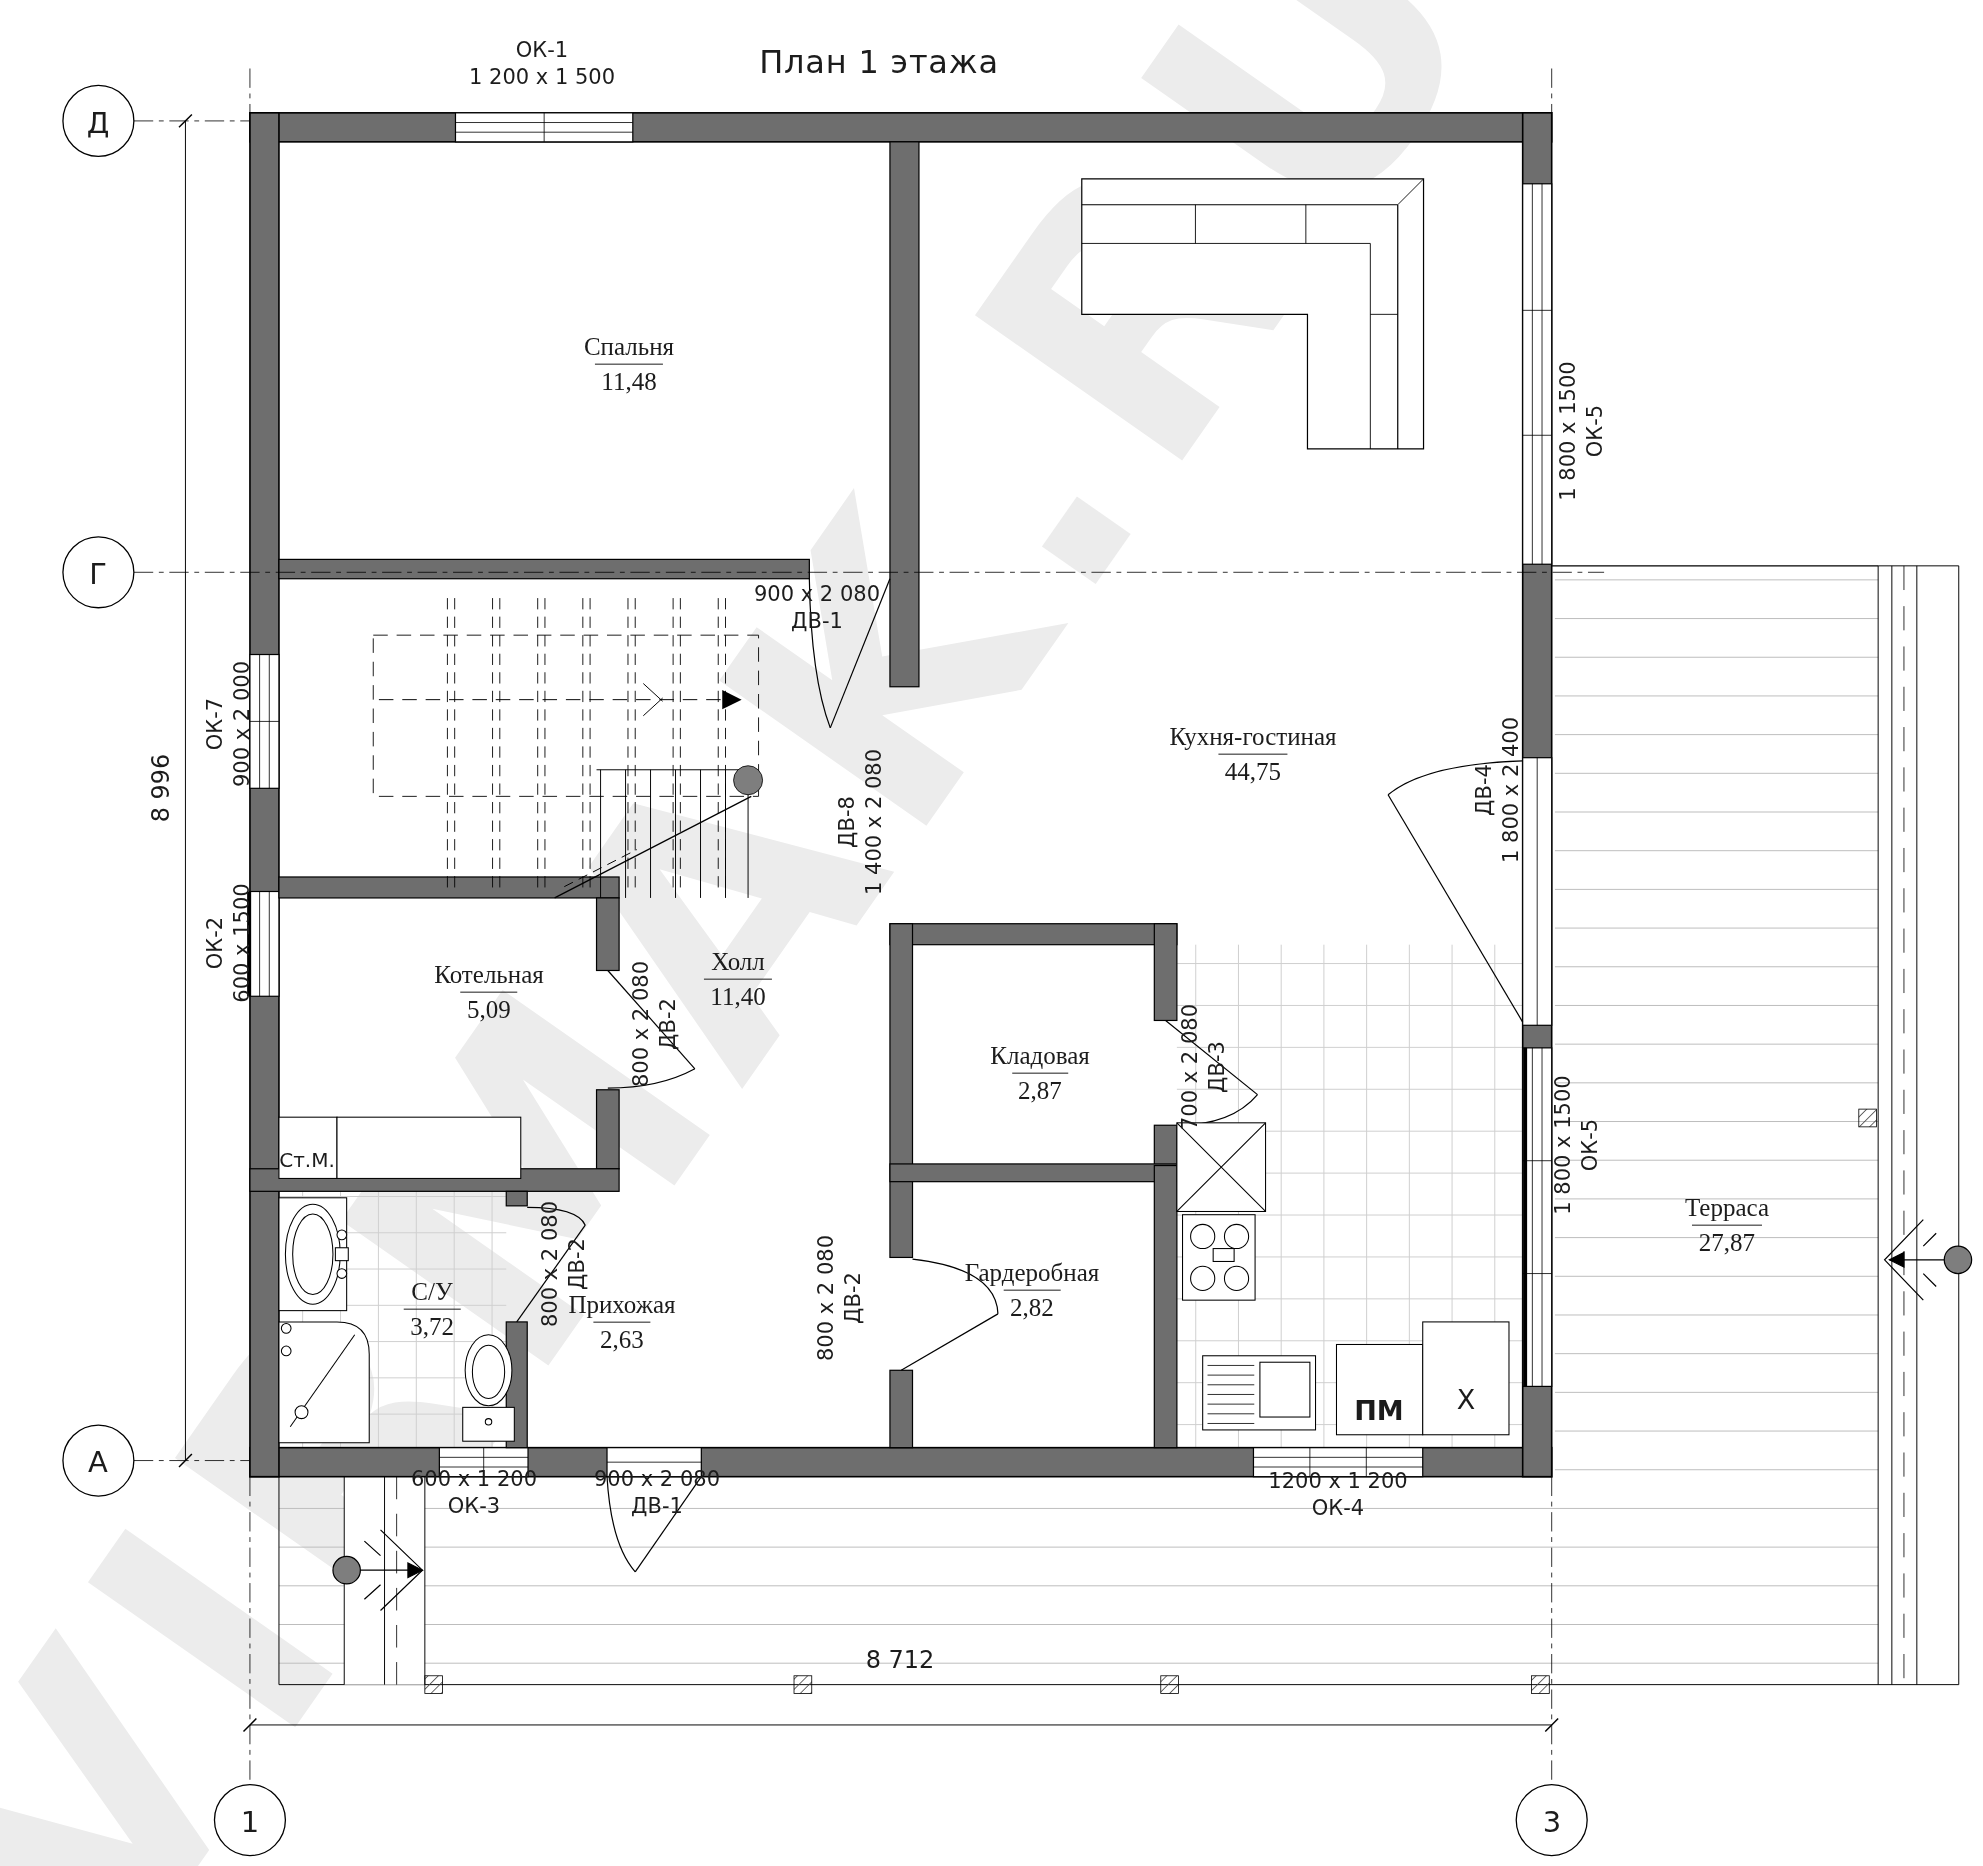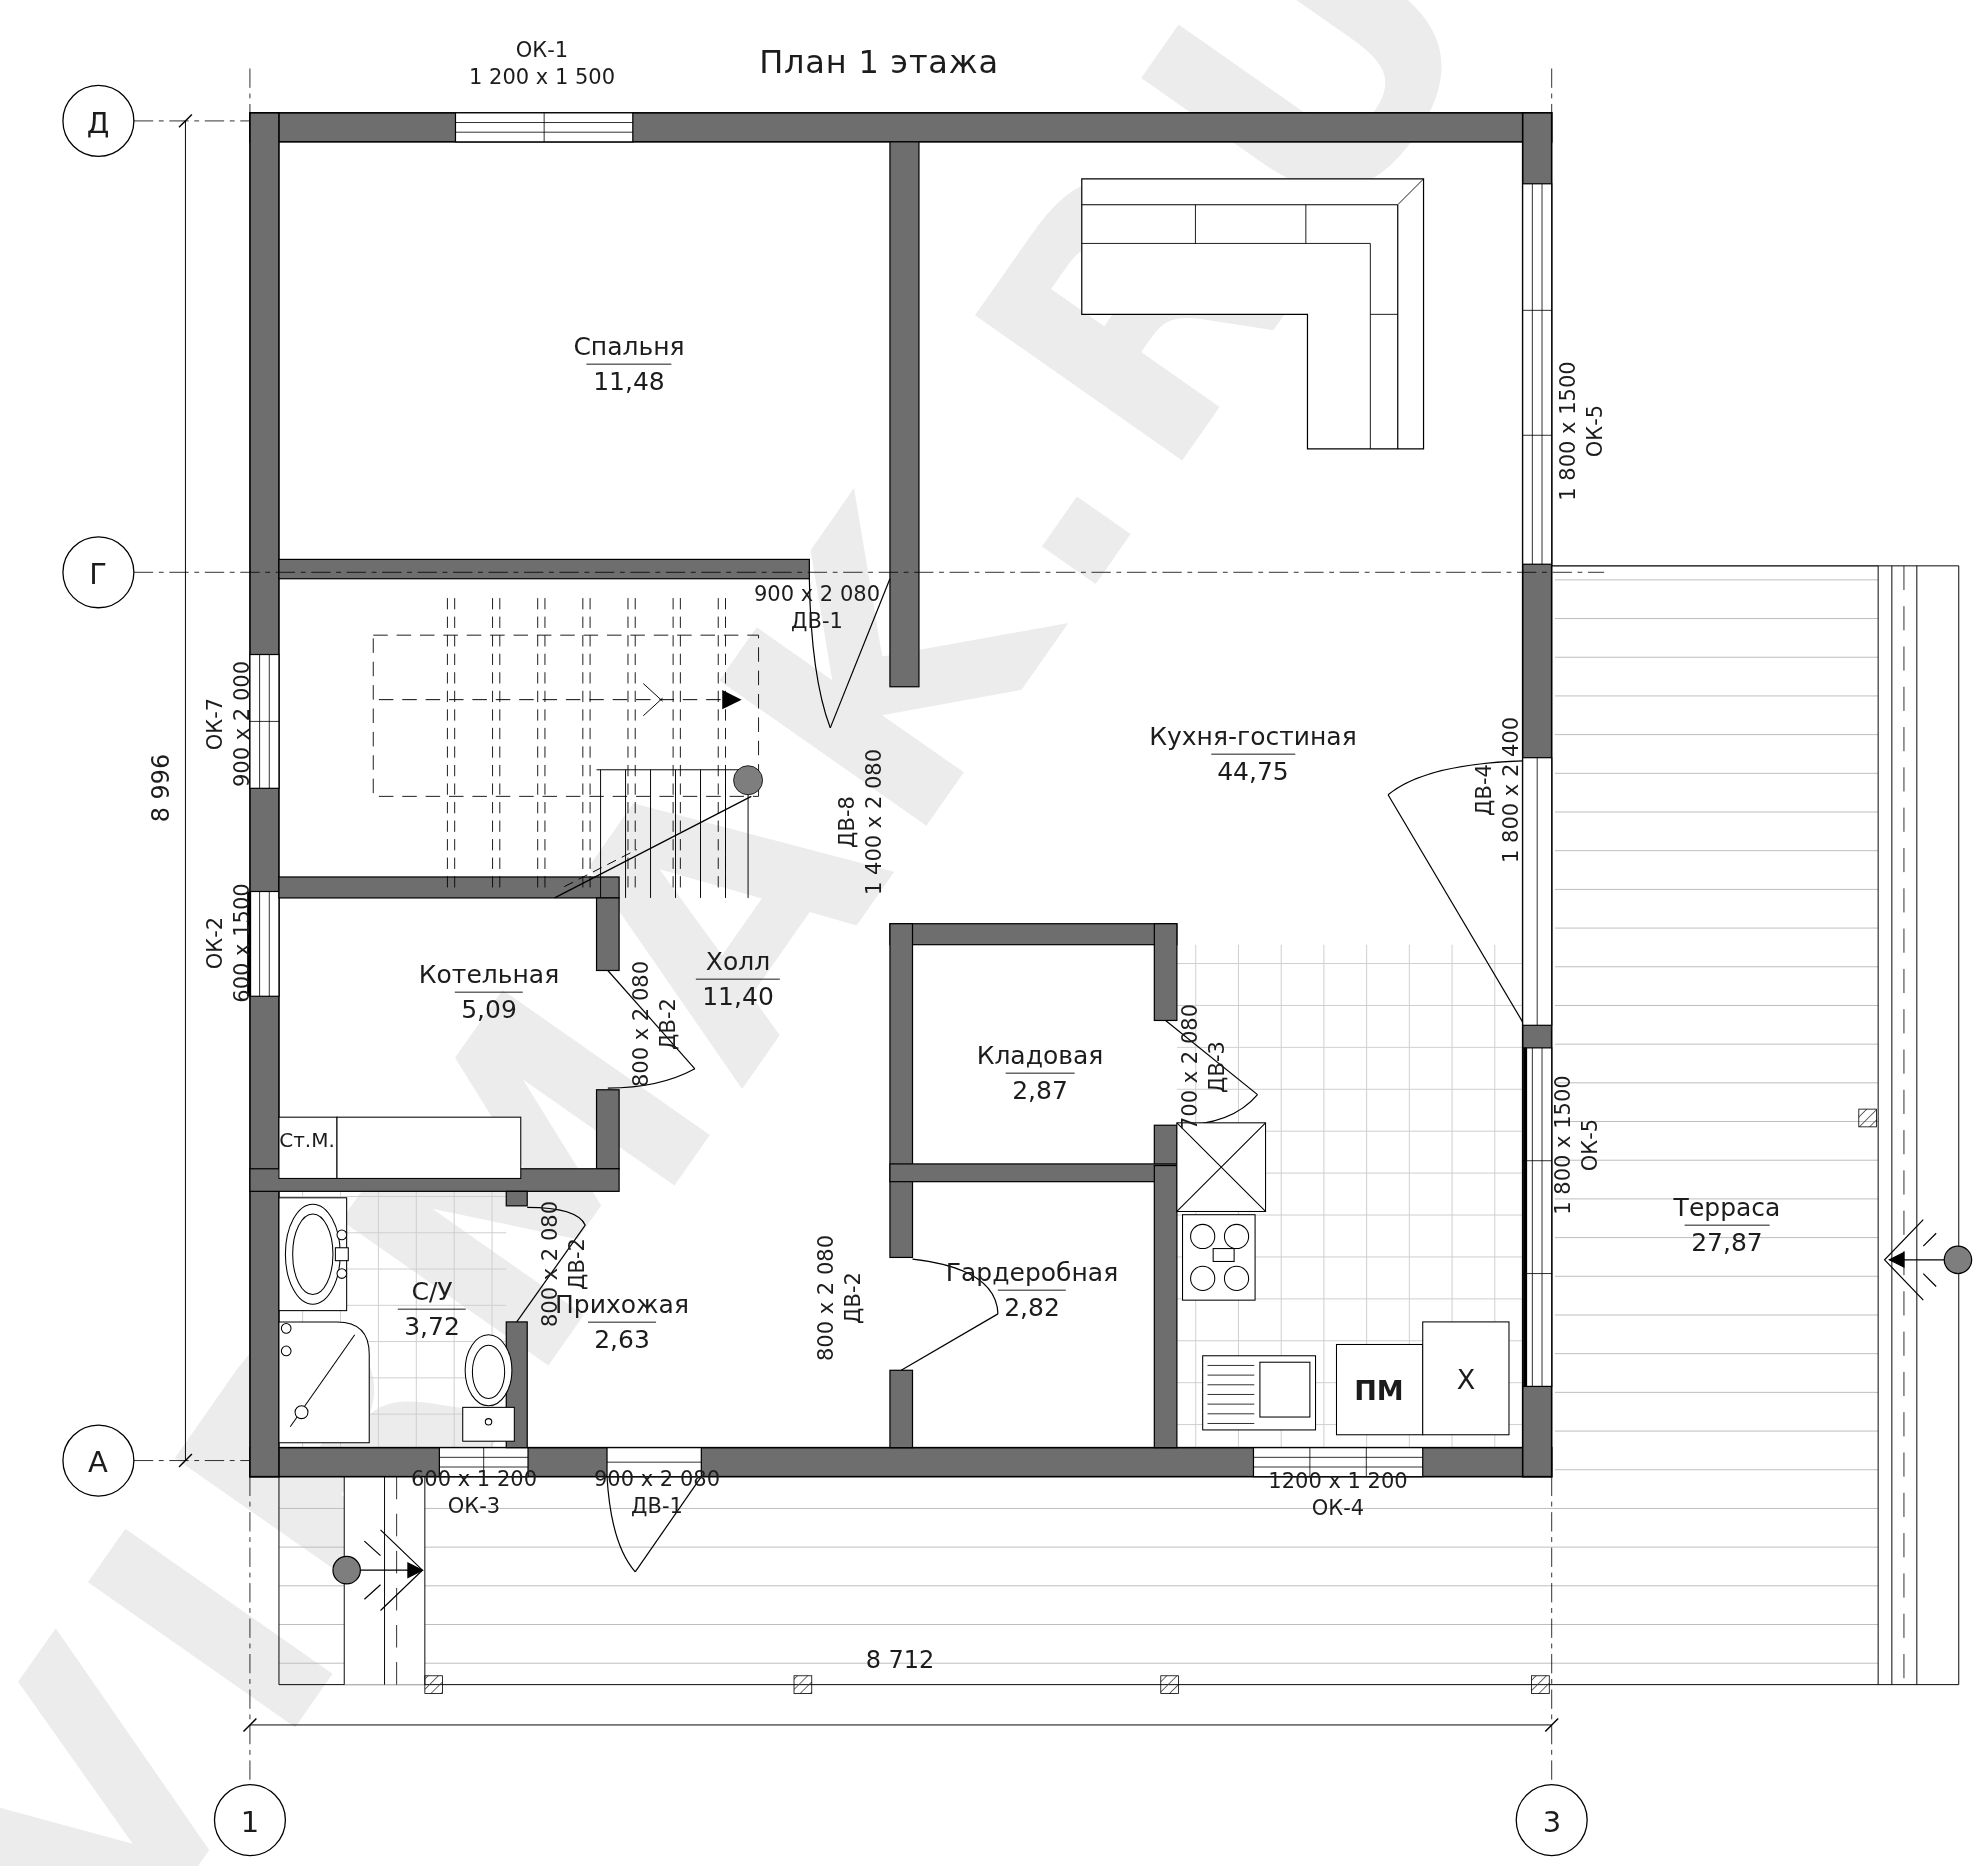--- a/index.html
+++ b/index.html
@@ -6,25 +6,25 @@
   #canvas{position:relative;width:1983px;height:1866px;background:#fff;overflow:hidden;
           font-family:"DejaVu Sans",sans-serif;color:#1c1c1c;}
   #wm{position:absolute;left:709px;top:927px;transform:translate(-50%,-50%) rotate(-55deg);
       font-size:347px;font-weight:bold;letter-spacing:22.6px;color:#ececec;white-space:nowrap;z-index:0;}
   svg.plan{position:absolute;left:0;top:0;z-index:1;}
   .lbl{position:absolute;transform:translate(-50%,-50%);text-align:center;white-space:nowrap;
        z-index:2;line-height:1.25;font-size:21px;}
   .lbl.v{transform:translate(-50%,-50%) rotate(-90deg);}
   .room{font-size:25px;}
   .room .area{display:inline-block;border-top:1.6px solid #1c1c1c;padding:1.6px 6.4px 0 6.4px;margin-top:1.6px;}
-  .room span{display:block;}
+  .room span{display:block;font-family:Liberation Serif, serif;}
   .title{font-size:32px;letter-spacing:0.8px;}
   .dim{font-size:24px;}
   .axis{font-size:29px;}
-  .appl{font-size:20px;}
+  .appl{font-size:20px;margin-top:20px;}
   .appl.big{font-size:27px;}
   .lbl div{line-height:1.3;}
 </style>
 </head>
 <body>
 
 <div id="canvas">
 
   <div id="wm">VIRMAK.RU</div>
 

